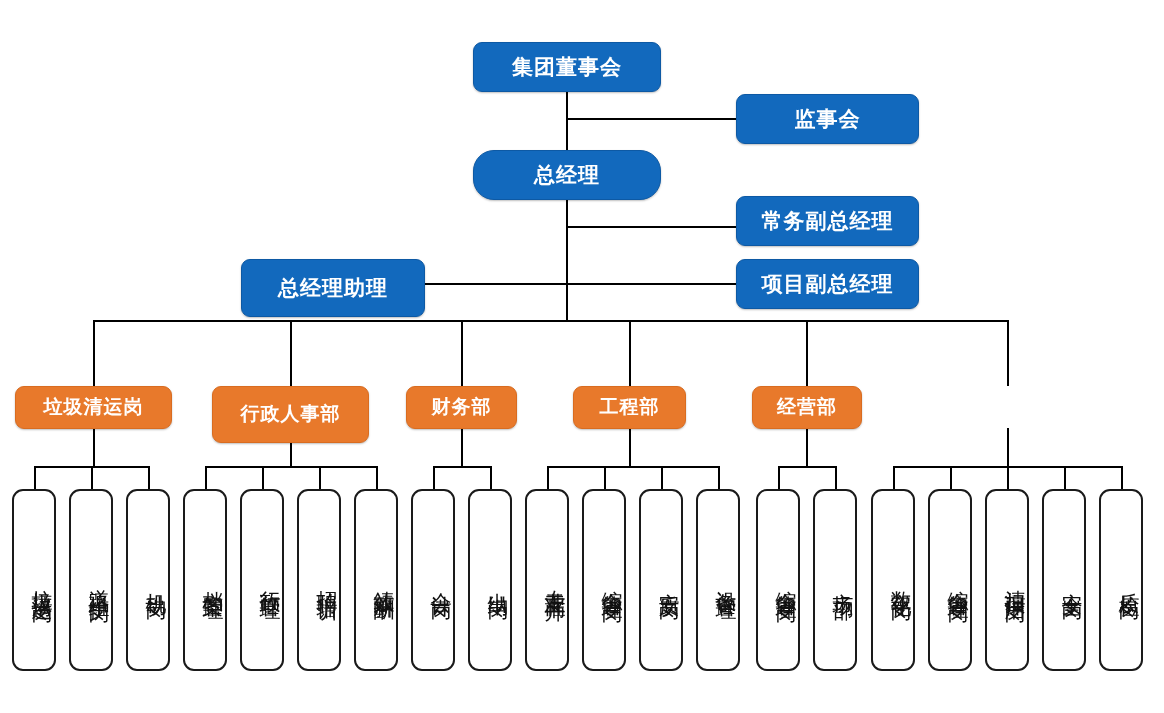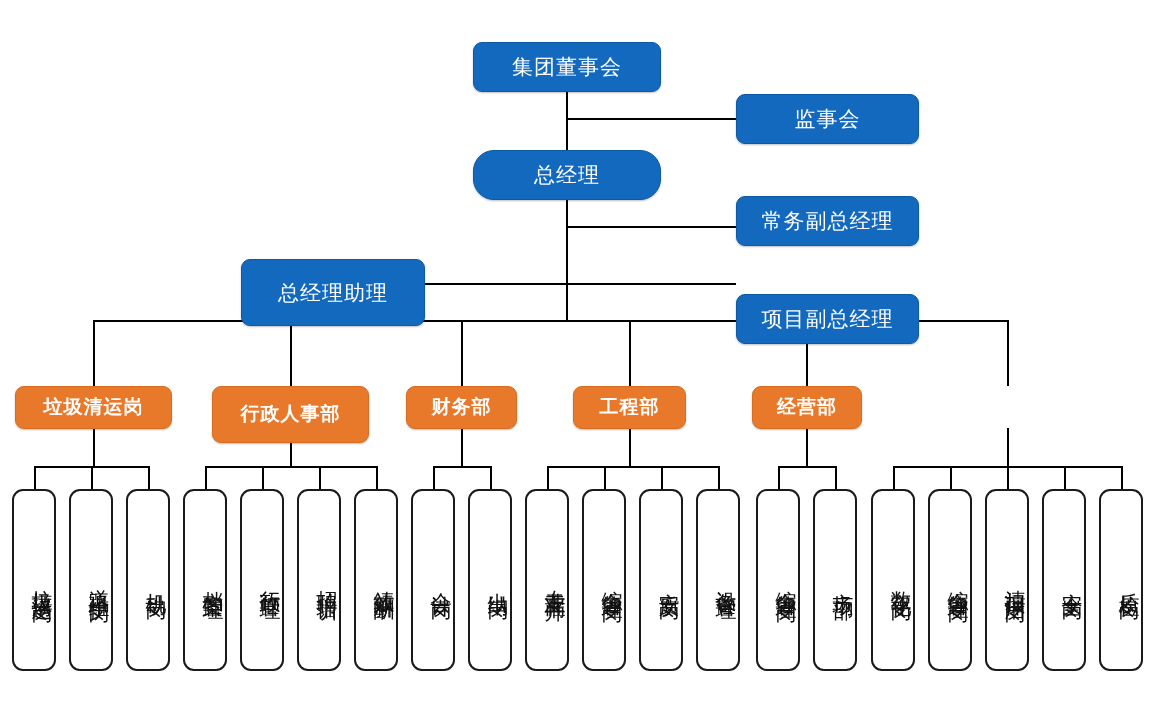--- a/index.html
+++ b/index.html
@@ -28,21 +28,21 @@
     justify-content:center;
     text-align:center;
     line-height:1.1;
   }
   .node.blue{
     background:#1269bd;
     border:1px solid #0d59a4;
     border-radius:9px;
     color:#ffffff;
     font-size:21px;
-    font-weight:400;
+    font-weight:700;
     letter-spacing:1px;
     box-shadow:0 1px 2px rgba(0,0,0,.25);
   }
   .node.orange{
     background:#e8792b;
     border:1px solid #d96c20;
     border-radius:9px;
     color:#ffffff;
     font-size:19px;
     font-weight:600;
@@ -129,23 +129,23 @@
   <div class="ln v" style="left:1121px;top:466px;width:2px;height:24px;"></div>
 
   <div class="node blue" style="left:473px;top:42px;width:188px;height:50px;">集团董事会</div>
 
   <div class="node blue" style="left:736px;top:94px;width:183px;height:50px;">监事会</div>
 
   <div class="node blue" style="left:473px;top:150px;width:188px;height:50px;border-radius:21px;">总经理</div>
 
   <div class="node blue" style="left:736px;top:196px;width:183px;height:50px;">常务副总经理</div>
 
-  <div class="node blue" style="left:736px;top:259px;width:183px;height:50px;margin-top:35px;">项目副总经理</div>
+  <div class="node blue" style="left:736px;top:259px;width:183px;height:50px;">项目副总经理</div>
 
-  <div class="node blue" style="left:241px;top:259px;width:184px;height:67px;">总经理助理</div>
+  <div class="node blue" style="left:241px;top:259px;width:184px;height:58px;">总经理助理</div>
 
   <div class="node orange" style="left:15px;top:386px;width:157px;height:43px;">垃圾清运岗</div>
 
   <div class="node orange" style="left:212px;top:386px;width:157px;height:57px;">行政人事部</div>
 
   <div class="node orange" style="left:406px;top:386px;width:111px;height:43px;">财务部</div>
 
   <div class="node orange" style="left:573px;top:386px;width:113px;height:43px;font-family:Liberation Serif, serif;">工程部</div>
 
   <div class="node orange" style="left:752px;top:386px;width:110px;height:43px;">经营部</div>

